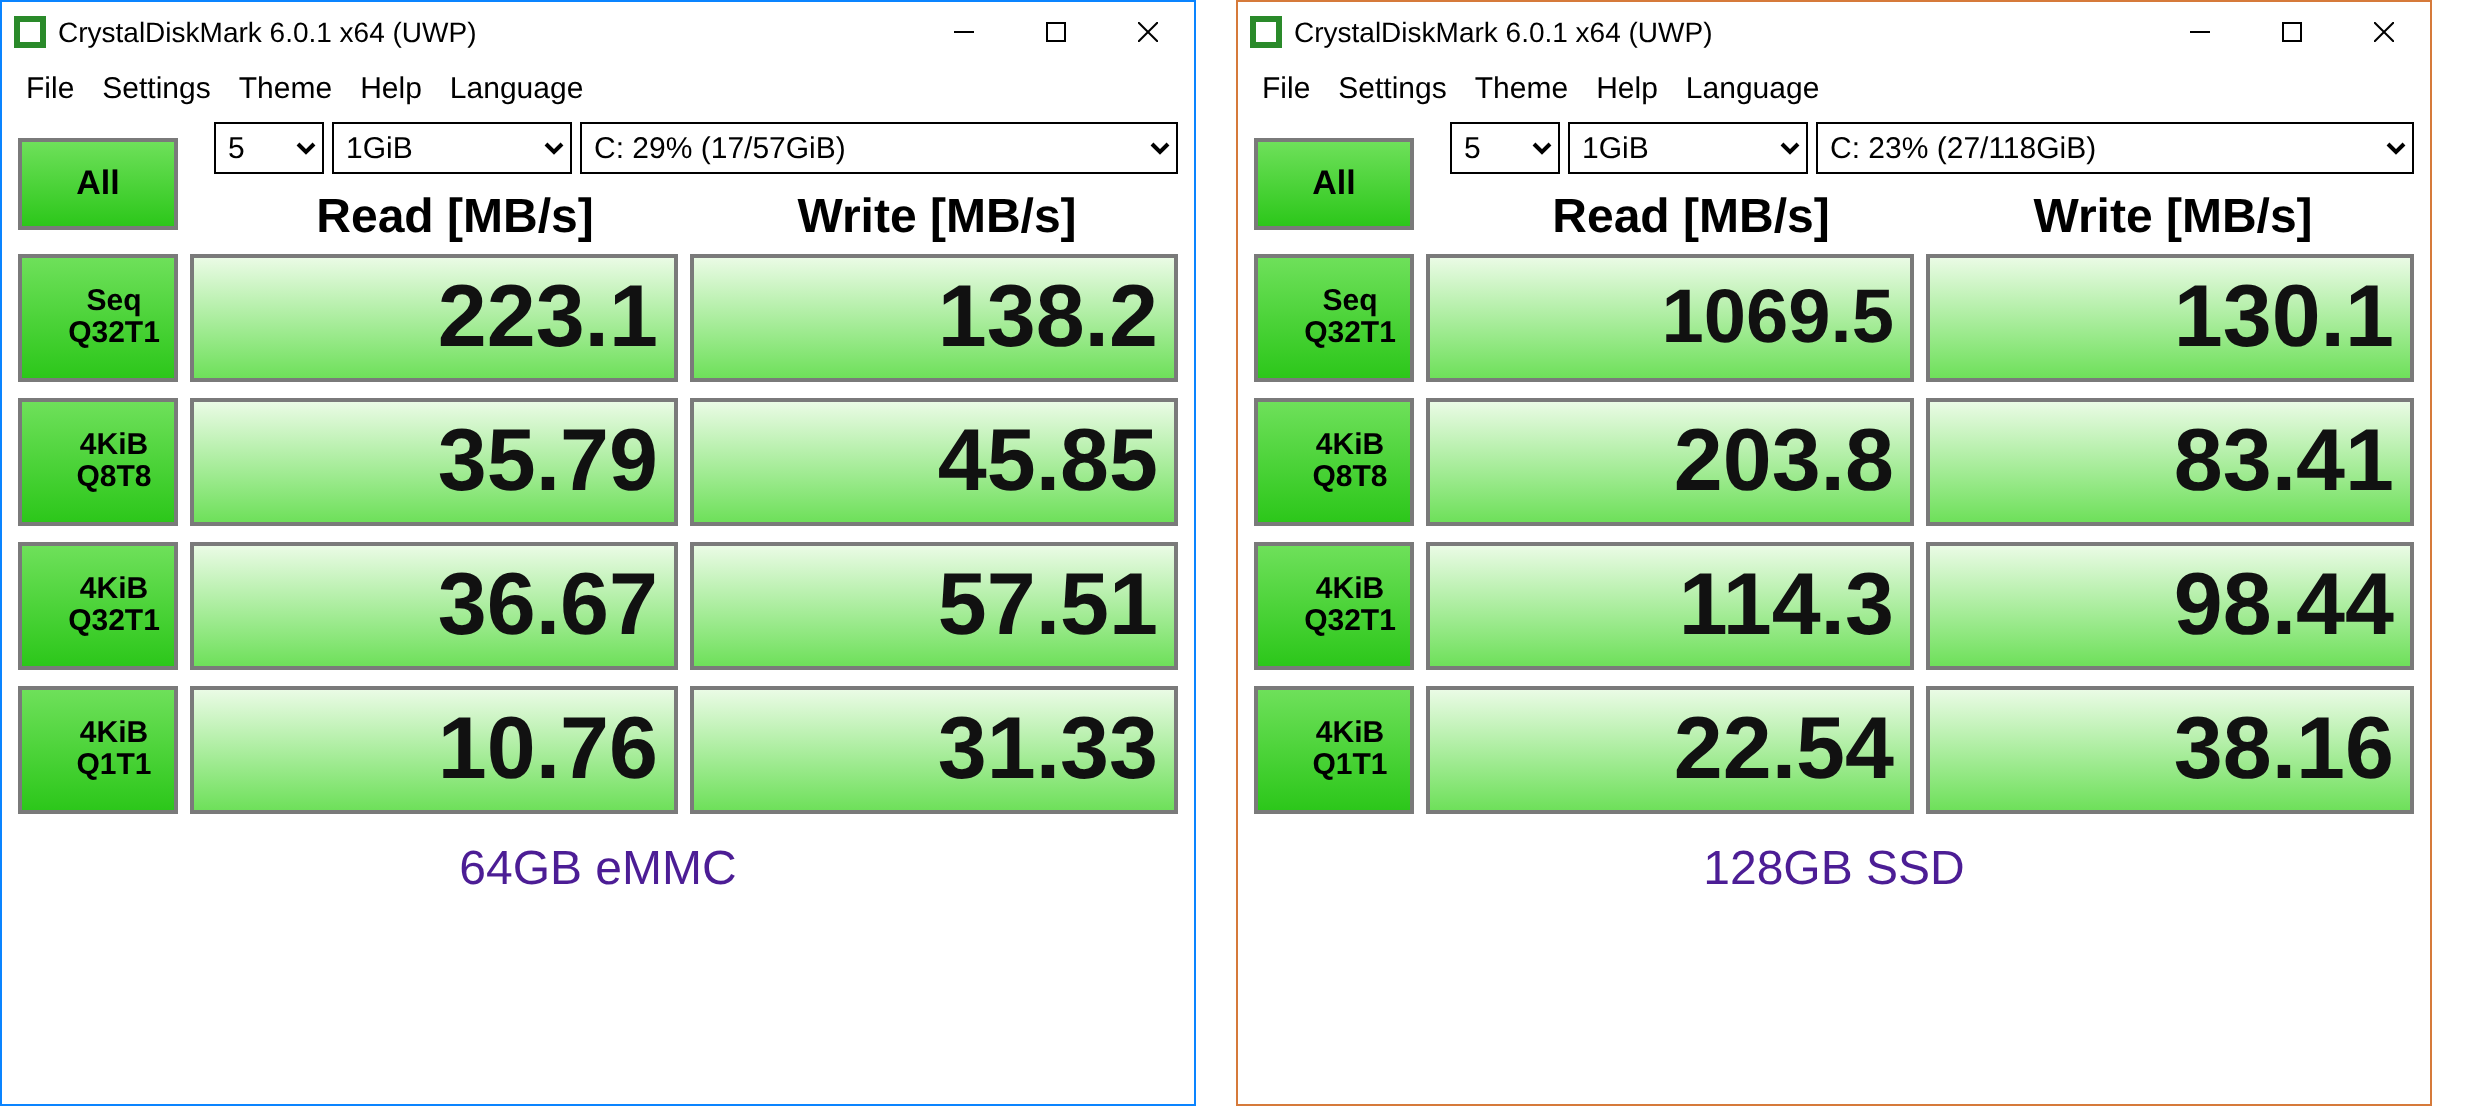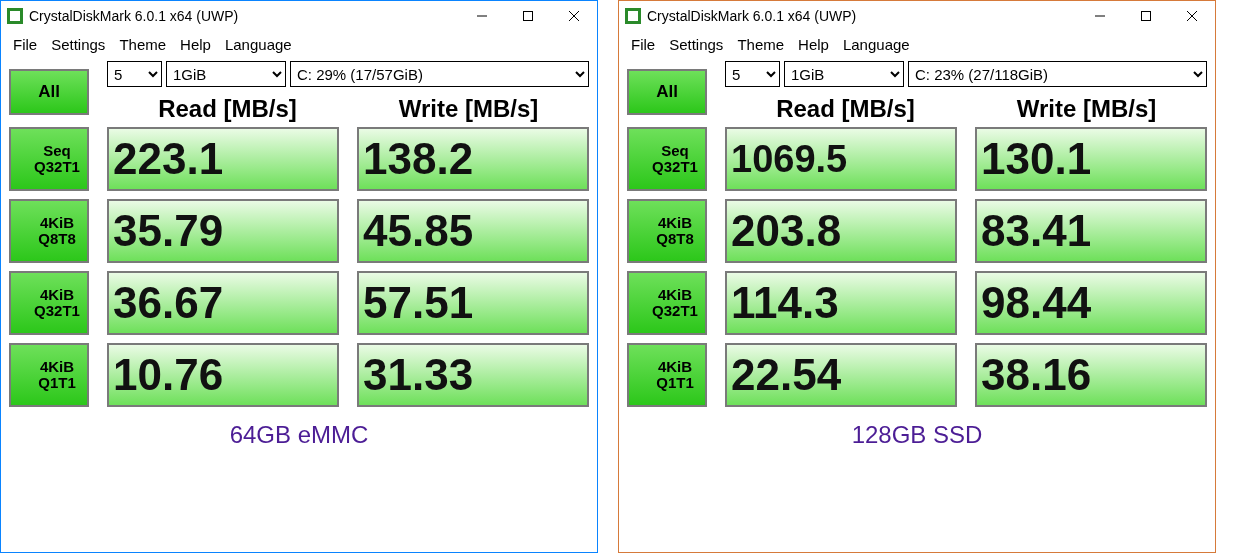--- a/index.html
+++ b/index.html
@@ -105,23 +105,23 @@
   }
   .result-row .label-btn { height: 64px; font-size:15px; line-height:1.1; text-align:center;padding-left:16px;}
   .val-cell {
     flex:1;
     height: 64px;
     border: 2px solid #7a7a7a;
     box-sizing:border-box;
     background: linear-gradient(#eafbe5,#6ee05a);
     display:flex;
     align-items:center;
+    justify-content:flex-end;
     padding: 0 8px 0 4px;
     font-family: "Segoe UI", Arial, sans-serif;
-    margin-left: 12px;
   }
   .val-int {
     font-size: 44px;
     font-weight: 800;
     color:#111;
     letter-spacing:0px;
     line-height:1;
   }
   .caption {
     text-align:center;

